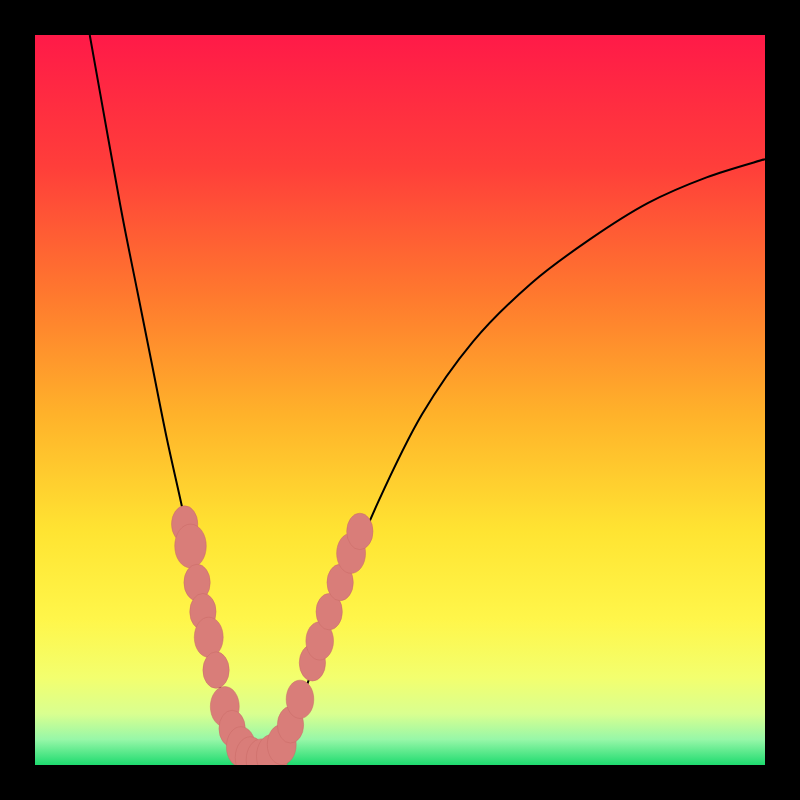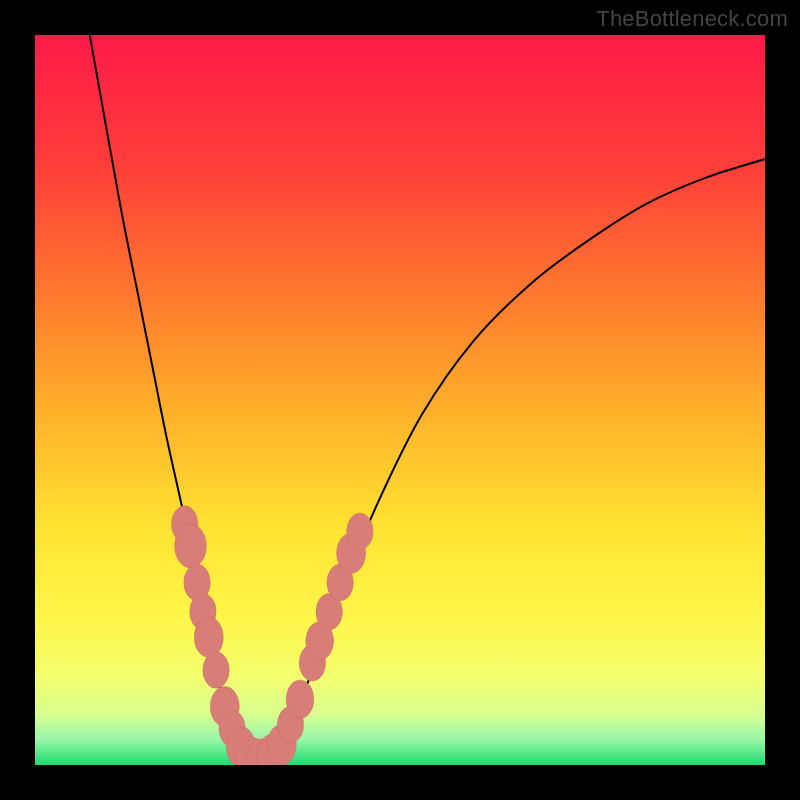--- a/index.html
+++ b/index.html
@@ -88,15 +88,14 @@
           <ellipse cx="277.40" cy="627.80" rx="13.14" ry="18.25" fill="#d97d79" stroke="#c86a66" stroke-width="0.5"></ellipse>
           <ellipse cx="284.70" cy="605.90" rx="13.80" ry="19.16" fill="#d97d79" stroke="#c86a66" stroke-width="0.5"></ellipse>
           <ellipse cx="294.19" cy="576.70" rx="13.14" ry="18.25" fill="#d97d79" stroke="#c86a66" stroke-width="0.5"></ellipse>
           <ellipse cx="305.14" cy="547.50" rx="13.14" ry="18.25" fill="#d97d79" stroke="#c86a66" stroke-width="0.5"></ellipse>
           <ellipse cx="316.09" cy="518.30" rx="14.45" ry="20.08" fill="#d97d79" stroke="#c86a66" stroke-width="0.5"></ellipse>
           <ellipse cx="324.85" cy="496.40" rx="13.14" ry="18.25" fill="#d97d79" stroke="#c86a66" stroke-width="0.5"></ellipse>
         </g>
     </svg>
   </div>
 
-  <div class="watermark">TheBottleneck.com</div>
 
 </div>
 
 </body></html>

